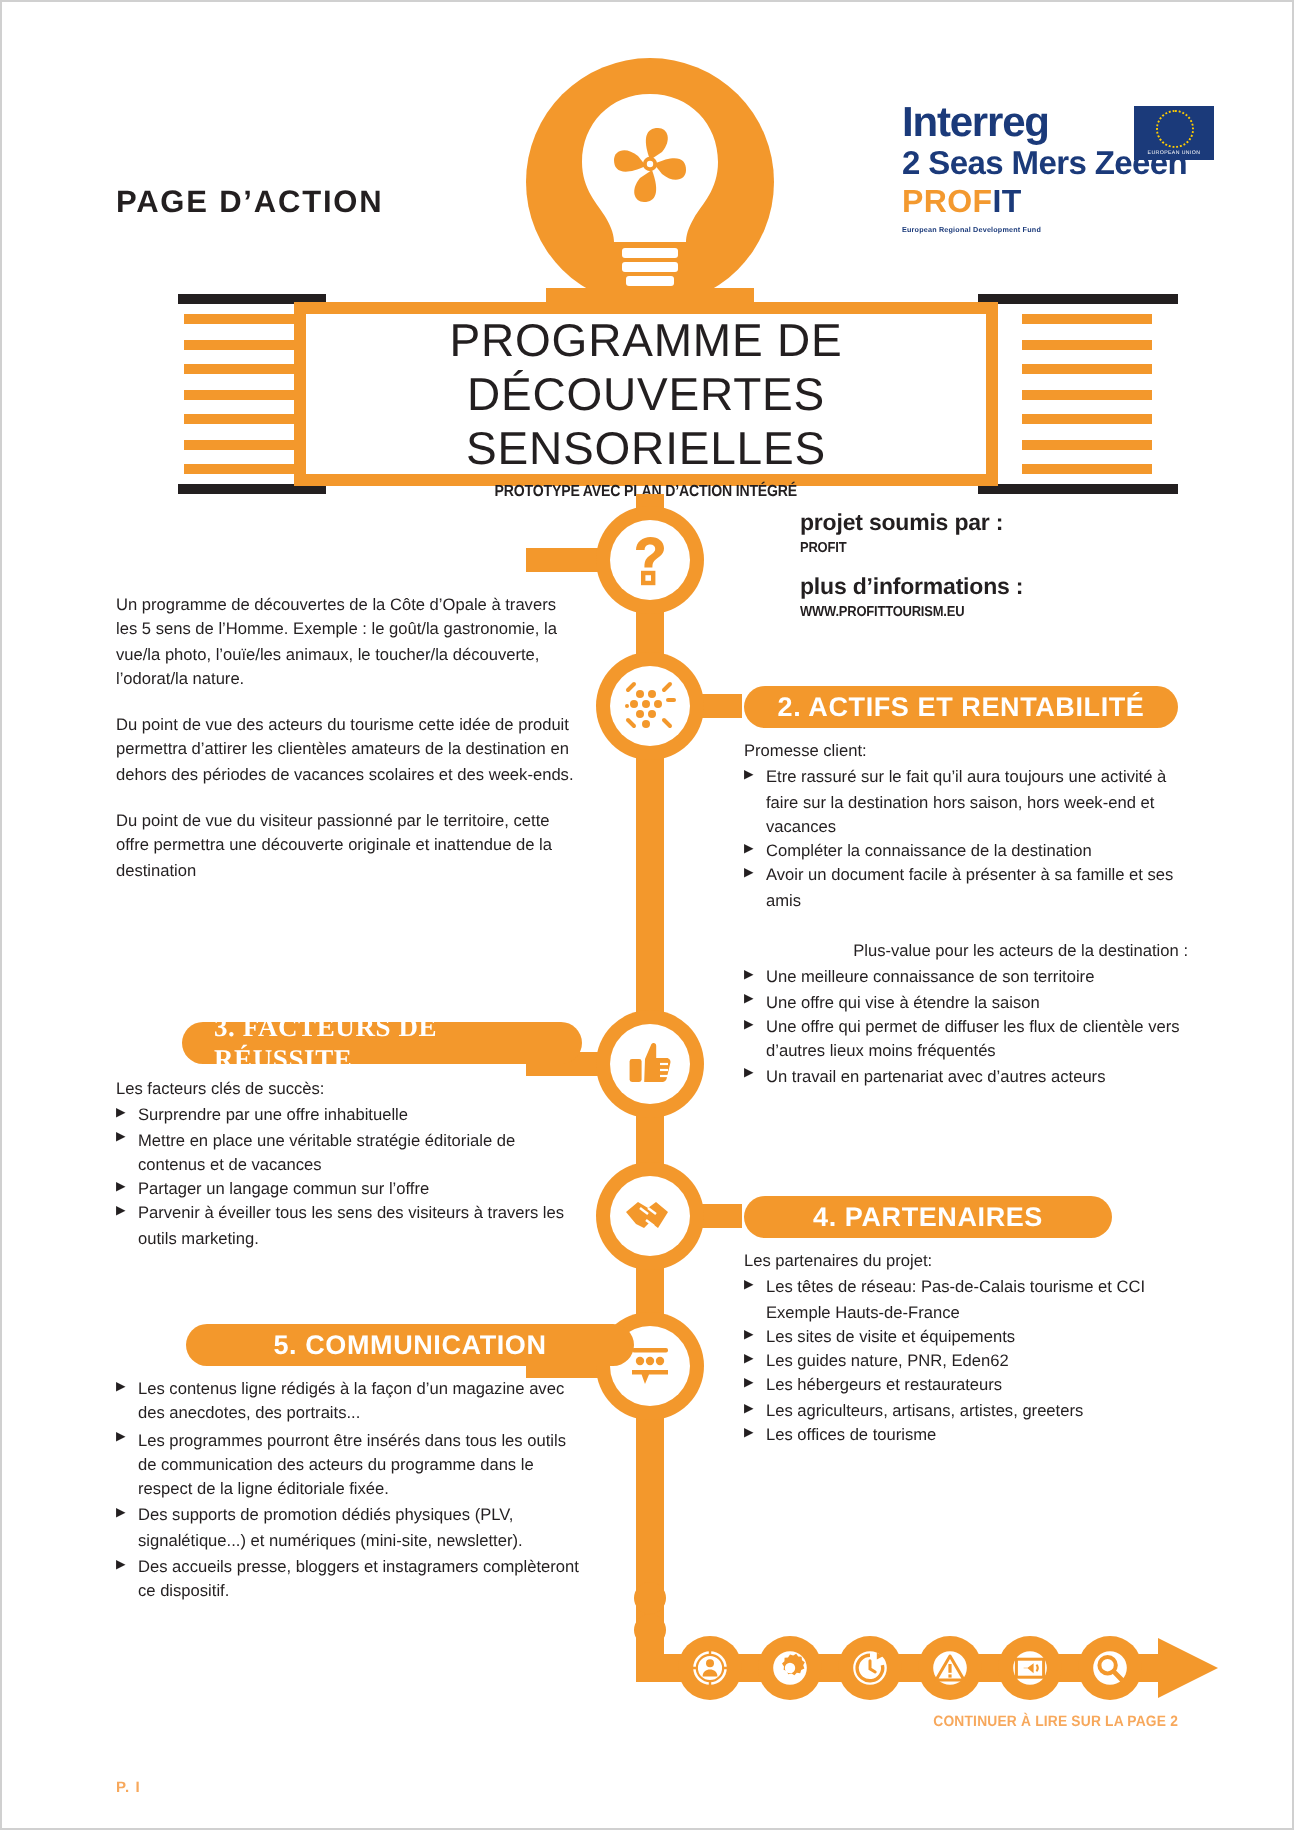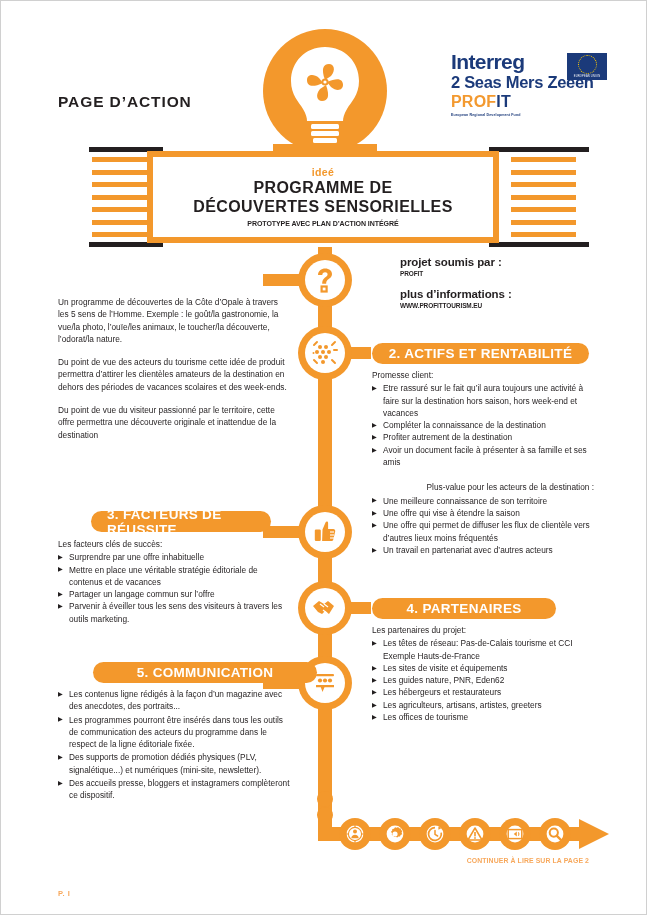--- a/index.html
+++ b/index.html
@@ -45,21 +45,21 @@
   .stripes i{display:block;height:5px;background:#f3982c;}
   #stripes-l{left:91px;top:156px;width:65px;height:80px;}
   #stripes-r{left:510px;top:156px;width:65px;height:80px;}
 
   #titlebox{
     position:absolute;left:146px;top:150px;width:352px;height:92px;
     border:6px solid #f3982c;background:#fff;box-sizing:border-box;
     display:flex;flex-direction:column;align-items:center;justify-content:center;
   }
   #titlebox .idee{font-size:10.5px;font-weight:bold;color:#f3982c;letter-spacing:.4px;margin-bottom:1px;}
-  #titlebox .t1{font-size:16px;font-weight:bold;color:#231f20;letter-spacing:.4px;line-height:1.18;text-align:center;}
+  #titlebox .t1{font-size:23px;font-weight:normal;color:#231f20;letter-spacing:.4px;line-height:1.18;text-align:center;}
   #titlebox .t2{font-size:8px;font-weight:bold;color:#231f20;letter-spacing:-.1px;margin-top:3px;text-align:center;
                 transform:scaleX(.88);transform-origin:center;}
   
   #notch{position:absolute;left:272px;top:143px;width:104px;height:12px;background:#f3982c;}
 
   
   #spine{position:absolute;left:317px;top:246px;width:14px;height:590px;background:#f3982c;}
   .dot{position:absolute;left:316px;width:16px;height:16px;border-radius:50%;background:#f3982c;}
   #spine-elbow{position:absolute;left:317px;top:818px;width:14px;height:22px;background:#f3982c;}
 
@@ -272,33 +272,32 @@
     <div class="h">plus d’informations :</div>
     <div class="s">WWW.PROFITTOURISM.EU</div>
   </div>
 
   <div class="sechead" style="left:371px;top:342px;width:217px;">2. ACTIFS ET RENTABILITÉ</div>
   <div class="body" style="left:371px;top:368px;width:222px;">
     <div class="lead">Promesse client:</div>
     <ul class="bul">
       <li>Etre rassuré sur le fait qu’il aura toujours une activité à faire sur la destination hors saison, hors week-end et vacances</li>
       <li>Compléter la connaissance de la destination</li>
-      <li>Profiter autrement de la destination</li>
       <li>Avoir un document facile à  présenter à sa famille et ses amis</li>
     </ul>
     <div class="lead" style="margin-top:13px;text-align:right;">Plus-value pour les acteurs de la destination :</div>
     <ul class="bul">
       <li>Une meilleure connaissance de son territoire</li>
       <li>Une offre qui vise à étendre la saison</li>
       <li>Une offre qui permet de diffuser les flux de clientèle vers d’autres lieux moins fréquentés</li>
       <li>Un travail en partenariat avec d’autres acteurs</li>
     </ul>
   </div>
 
-  <div class="sechead" style="left:90px;top:510px;width:180px;">3. FACTEURS DE RÉUSSITE</div>
+  <div class="sechead" style="left:90px;top:510px;width:200px;font-family:Liberation Serif, serif;">3. FACTEURS DE RÉUSSITE</div>
   <div class="body" style="left:57px;top:537px;width:232px;">
     <div class="lead">Les facteurs clés de succès:</div>
     <ul class="bul">
       <li>Surprendre par une offre inhabituelle</li>
       <li>Mettre en place une véritable stratégie éditoriale de contenus et de vacances</li>
       <li>Partager un langage commun sur l’offre</li>
       <li>Parvenir à éveiller tous les sens des visiteurs à travers les outils marketing.</li>
     </ul>
   </div>
 

